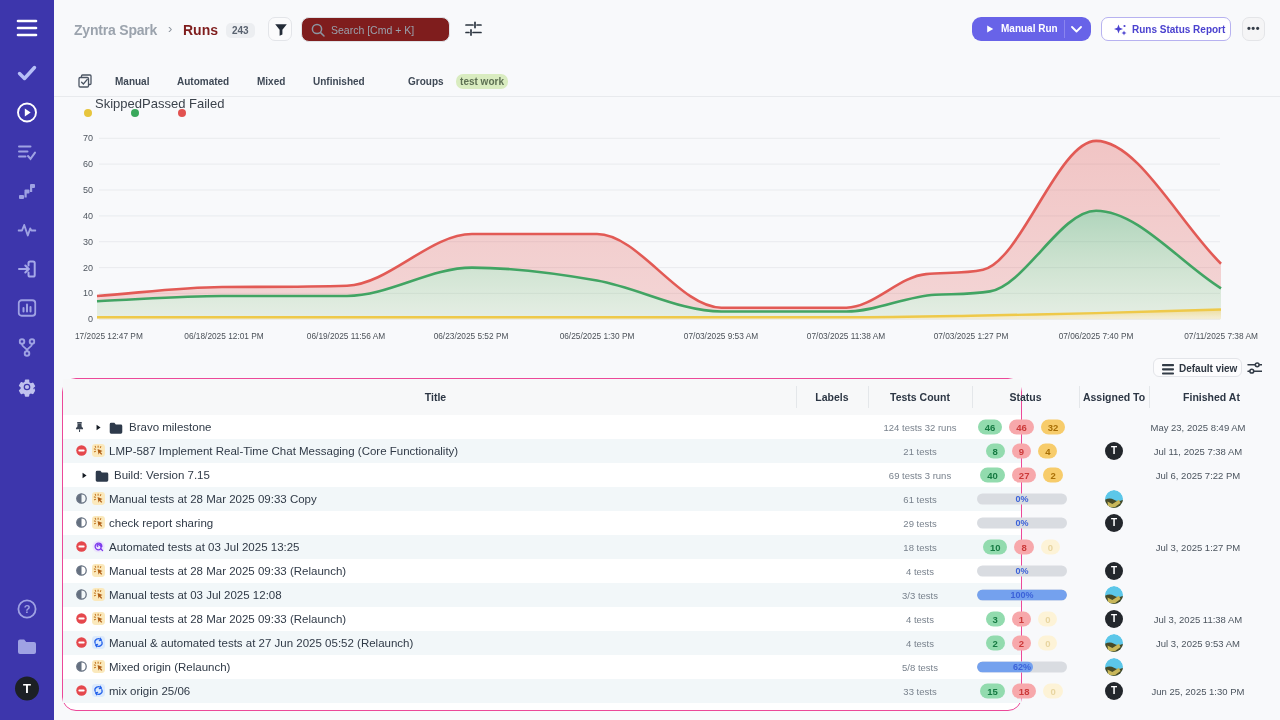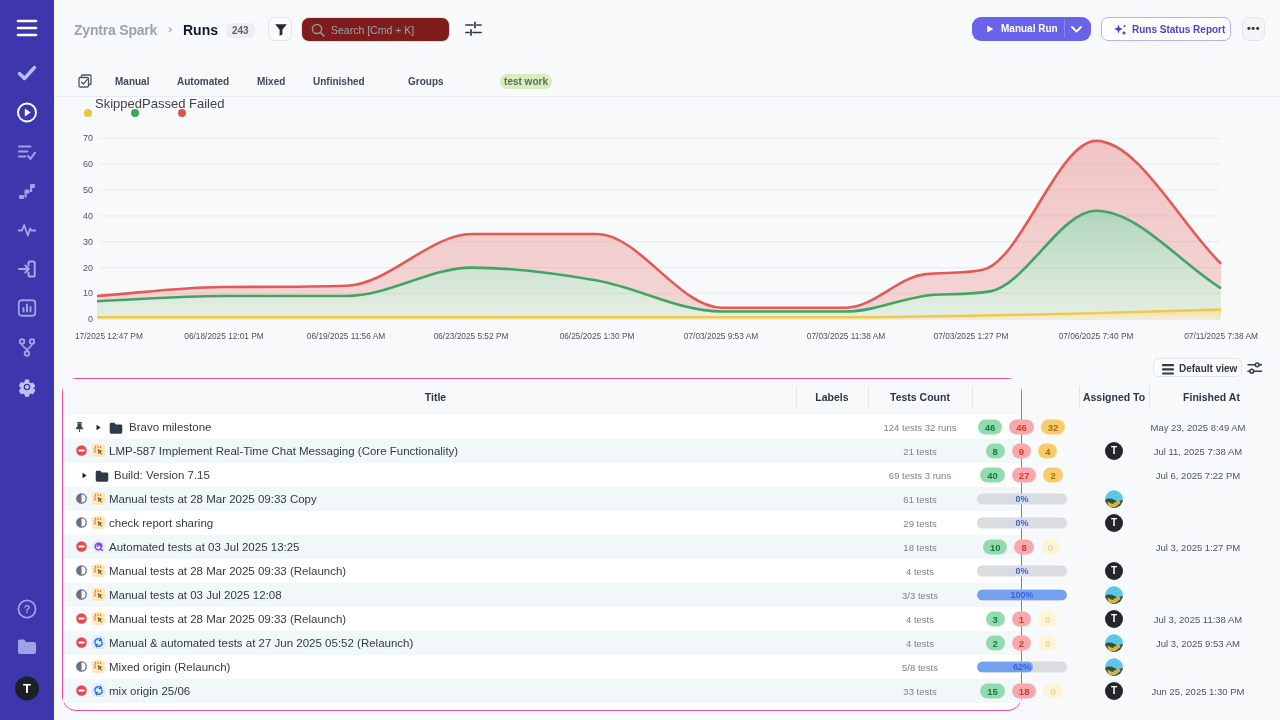--- a/index.html
+++ b/index.html
@@ -4,33 +4,33 @@
 <style>
 * { margin:0; padding:0; box-sizing:border-box; }
 html,body { width:1280px; height:720px; overflow:hidden; }
 body { font-family:"Liberation Sans", sans-serif; background:#f8f9fb; position:relative; }
 .abs { position:absolute; }
 
 #sidebar { position:absolute; left:0; top:0; width:54px; height:720px; background:#3d36ac; }
 #sidebar svg { position:absolute; left:50%; transform:translateX(-50%); }
 
 .crumb-grey { color:#9ba3ad; font-size:14px; font-weight:700; letter-spacing:-0.2px; }
-.crumb-dark { color:#0f172a; font-size:14px; font-weight:700; }
+.crumb-dark { color:#7f1d1d; font-size:14px; font-weight:700; }
 .badge243 { background:#eceef1; color:#5a6370; font-size:10px; font-weight:700; border-radius:5px; padding:2px 6px; }
 .btnbox { position:absolute; border:1px solid #e3e5e9; background:#fbfbfc; border-radius:7px; }
 #search { position:absolute; left:301px; top:17px; width:149px; height:25px; border:1px solid #dfe2e6; background:#7f1d1d; border-radius:8px; }
 #search .ph { position:absolute; left:29px; top:6px; font-size:10.5px; color:#99a2ad; }
 
 #btn-manual { position:absolute; left:972px; top:17px; width:119px; height:24px; background:#6863e8; border-radius:9px; color:#fff; font-size:10px; font-weight:700; }
 #btn-report { position:absolute; left:1101px; top:17px; width:130px; height:24px; background:#fff; border:1px solid #b7b2f0; border-radius:7px; color:#4b42cf; font-size:10px; font-weight:700; }
 #btn-dots { position:absolute; left:1242px; top:17px; width:23px; height:24px; background:#f5f5f6; border:1px solid #e4e5e8; border-radius:7px; }
 
 #tabs { position:absolute; left:54px; right:0; top:64px; height:33px; border-bottom:1px solid #e8eaed; }
 .tab { position:absolute; top:76px; font-size:10px; font-weight:700; color:#3f4956; }
-#pill-testwork { position:absolute; left:456px; top:74px; width:52px; height:15px; background:#d9ecc0; border-radius:7px; color:#5d7053; font-size:10px; font-weight:600; text-align:center; line-height:15px;margin-left:44px; }
+#pill-testwork { position:absolute; left:456px; top:74px; width:52px; height:15px; background:#d9ecc0; border-radius:7px; color:#5d7053; font-size:10px; font-weight:600; text-align:center; line-height:15px; }
 
 .leg-dot { position:absolute; width:8px; height:8px; border-radius:50%; top:109px; }
 .leg-txt { position:absolute; top:96px; font-size:13px; color:#3c434c; }
 
 #tablewrap { position:absolute; left:62px; top:378px; width:960px; height:333px; border:1px solid #ec4899; border-radius:14px; background:#fff; }
 #thead { position:absolute; left:0; top:0; width:100%; height:36px; background:#f7f8f9; }
 .th { position:absolute; top:0; height:36px; line-height:36px; text-align:center; font-size:10.5px; font-weight:700; color:#2c3644; white-space:nowrap; }
 .vsep { position:absolute; top:7px; height:22px; width:1px; background:#e4e7ea; }
 .row { position:absolute; left:0; width:100%; height:24px; }
 .row.alt { background:#f2f7f9; }
@@ -261,20 +261,21 @@
         <line x1="1" y1="10.2" x2="15" y2="10.2"></line>
         <circle cx="10.2" cy="3.8" r="1.9" fill="#fbfbfc"></circle>
         <circle cx="4.8" cy="10.2" r="1.9" fill="#fbfbfc"></circle>
       </g>
     </svg>
   <div id="tablewrap">
 <div id="thead">
 <span class="th" style="left:0;width:745px;">Title</span>
 <span class="th" style="left:733px;width:72px;">Labels</span>
 <span class="th" style="left:805px;width:104px;">Tests Count</span>
+<span class="th" style="left:909px;width:107px;">Status</span>
 <span class="th" style="left:1016px;width:70px;">Assigned To</span>
 <span class="th" style="left:1086px;width:125px;">Finished At</span>
 <div class="vsep" style="left:733px"></div>
 <div class="vsep" style="left:805px"></div>
 <div class="vsep" style="left:909px"></div>
 <div class="vsep" style="left:1016px"></div>
 <div class="vsep" style="left:1086px"></div>
 </div>
 <div class="row" style="top:36px">
 <svg class="abs" style="left:12px;top:6px" width="9" height="12" viewBox="0 0 11 13">

